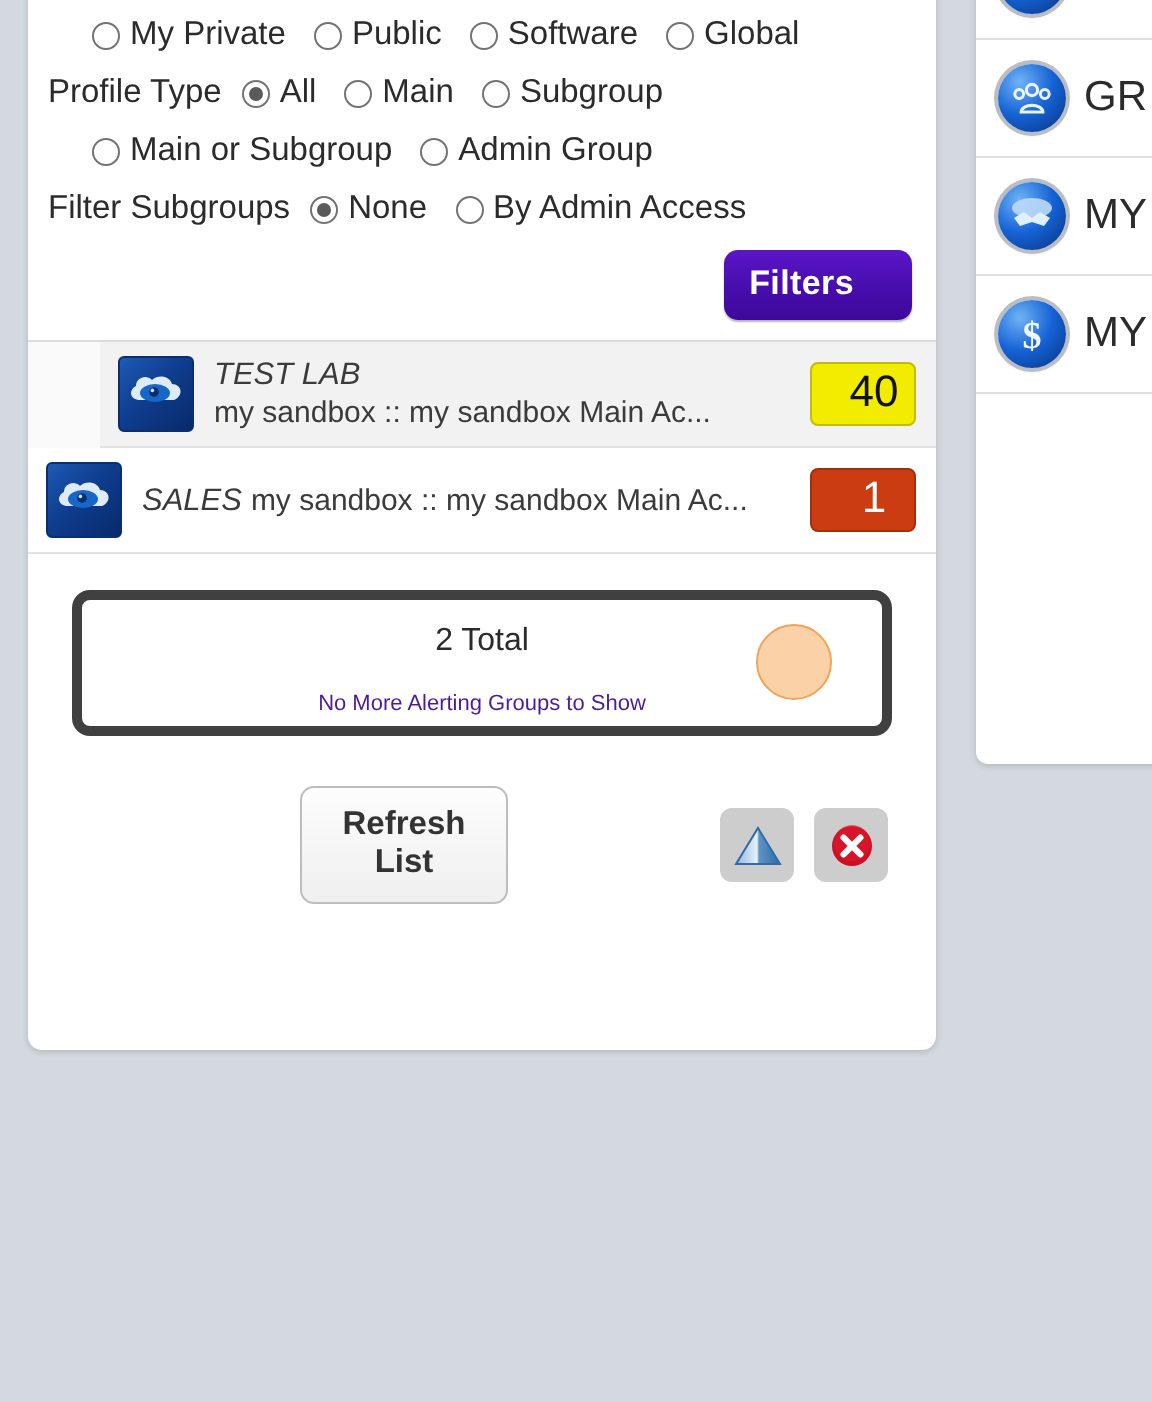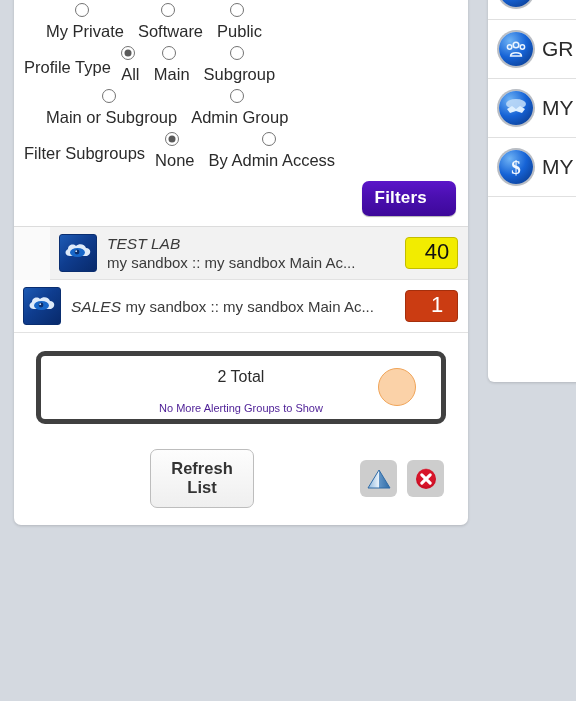--- a/index.html
+++ b/index.html
@@ -49,21 +49,20 @@
     color: #2b2b2b;
     font-size: 16.5px;
   }
   .radio-opt {
     display: inline-flex;
     align-items: center;
     margin-right: 14px;
     font-size: 16.5px;
     color: #2b2b2b;
     cursor: default;
-    flex-direction: column;
   }
   .radio-opt:last-child { margin-right: 0; }
   .radio-dot {
     width: 14px;
     height: 14px;
     border-radius: 50%;
     border: 1.6px solid #737373;
     background: #fff;
     margin-right: 5px;
     box-sizing: border-box;
@@ -297,25 +296,29 @@
       </span>
     </div>
 
     <div class="filter-row indent">
       <span class="radio-opt">
         <span class="radio-dot"></span>
         <span>My Private</span>
       </span>
       <span class="radio-opt">
         <span class="radio-dot"></span>
+        <span>Public</span>
+      </span>
+      <span class="radio-opt">
+        <span class="radio-dot"></span>
         <span>Software</span>
       </span>
       <span class="radio-opt">
         <span class="radio-dot"></span>
-        <span>Public</span>
+        <span>Global</span>
       </span>
     </div>
 
     <div class="filter-row">
       <span class="filter-label">Profile Type</span>
       <span class="radio-opt">
         <span class="radio-dot checked"></span>
         <span>All</span>
       </span>
       <span class="radio-opt">

